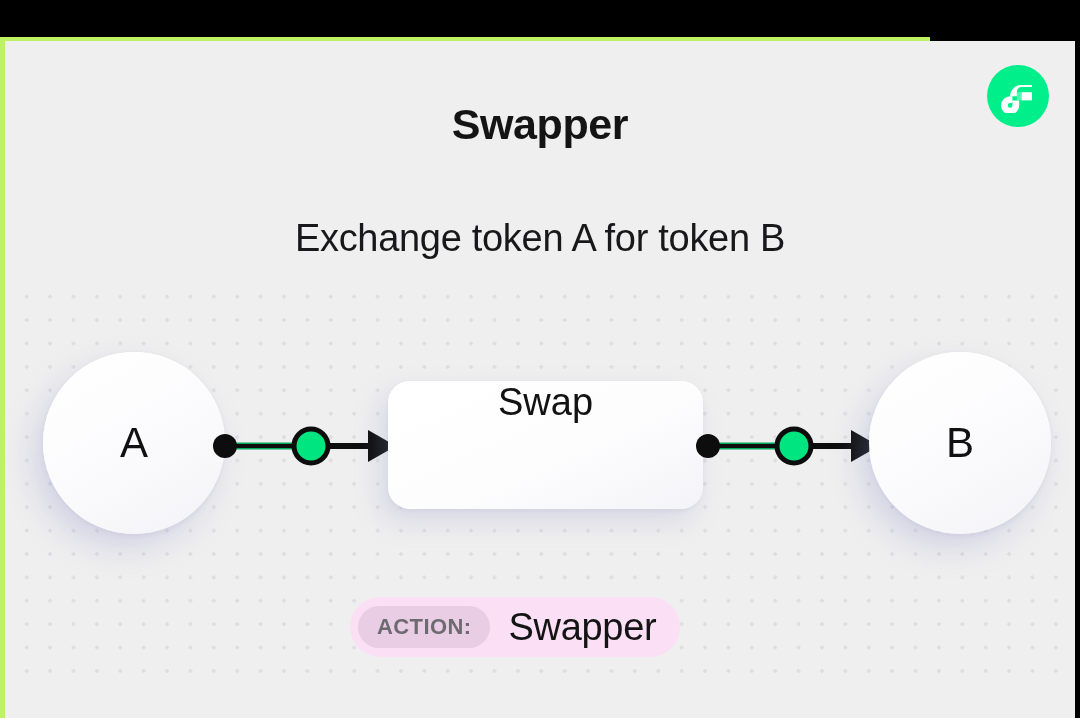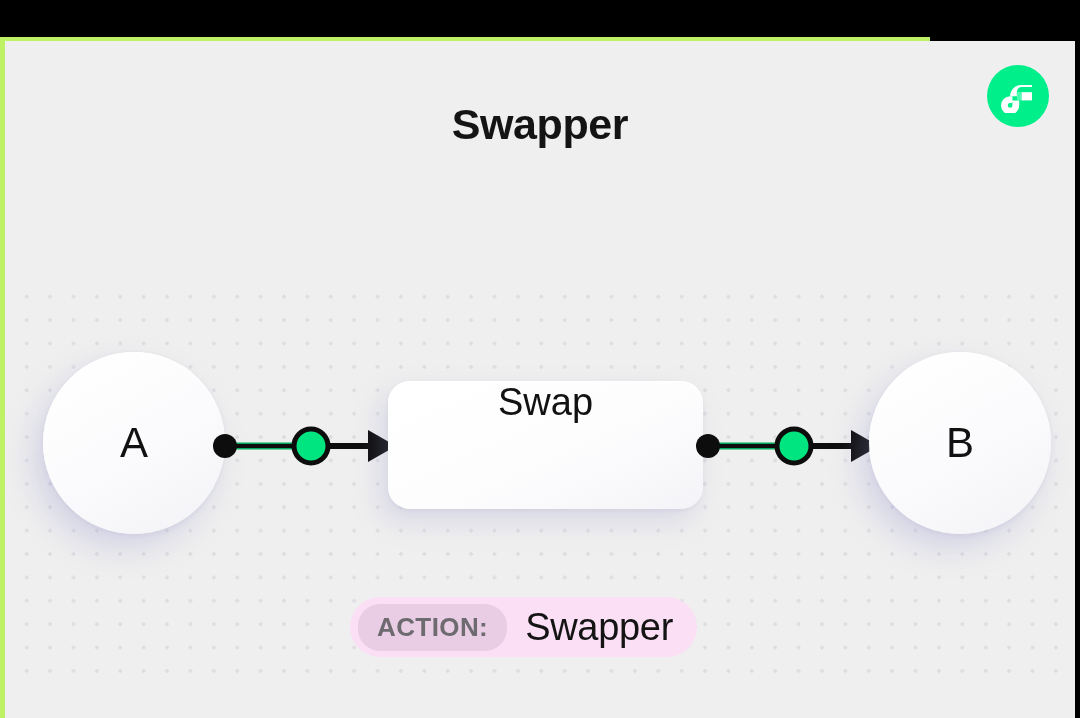--- a/index.html
+++ b/index.html
@@ -142,41 +142,42 @@
     padding: 0 24px 0 8px;
     border-radius: 30px;
     background: #fbdff5;
     display: flex;
     align-items: center;
     gap: 18px;
   }
   #action-pill {
     background: #e9cde4;
     color: #6d6a70;
-    font-size: 26px;
+    font-size: 22px;
     font-weight: bold;
     letter-spacing: 0.4px;
     padding: 8px 19px;
     border-radius: 22px;
   }
   #action-value {
     font-size: 38px;
     color: #141414;
     letter-spacing: -0.3px;
   }
 </style>
 </head>
 <body>
 
 <div id="frame">
   <div id="canvas">
 
     <div id="dotgrid"></div>
 
     <div id="title">Swapper</div>
+    <div id="subtitle">Exchange token A for token B</div>
 
     <div id="logo">
       <svg width="34" height="34" viewBox="0 0 34 34">
         <path d="M31 6 H20.4 a11.3 11.3 0 0 0 -11.3 11.3 v0 H15.9 v-4.6 a4.6 4.6 0 0 1 4.6 -4.6 H31 Z" fill="#ffffff"></path>
         <rect x="20.4" y="13.2" width="10.6" height="8.2" fill="#ffffff"></rect>
         <path d="M9.1 17.3 a9.1 9.1 0 1 0 9.1 9.1 v-5.0 h-6.8 v5.0 a2.3 2.3 0 1 1 -2.3 -2.3 h2.3 v-6.8 Z" fill="#ffffff"></path>
         <rect x="15.9" y="13.2" width="4.5" height="8.2" fill="#4dffb0"></rect>
       </svg>
     </div>
 

